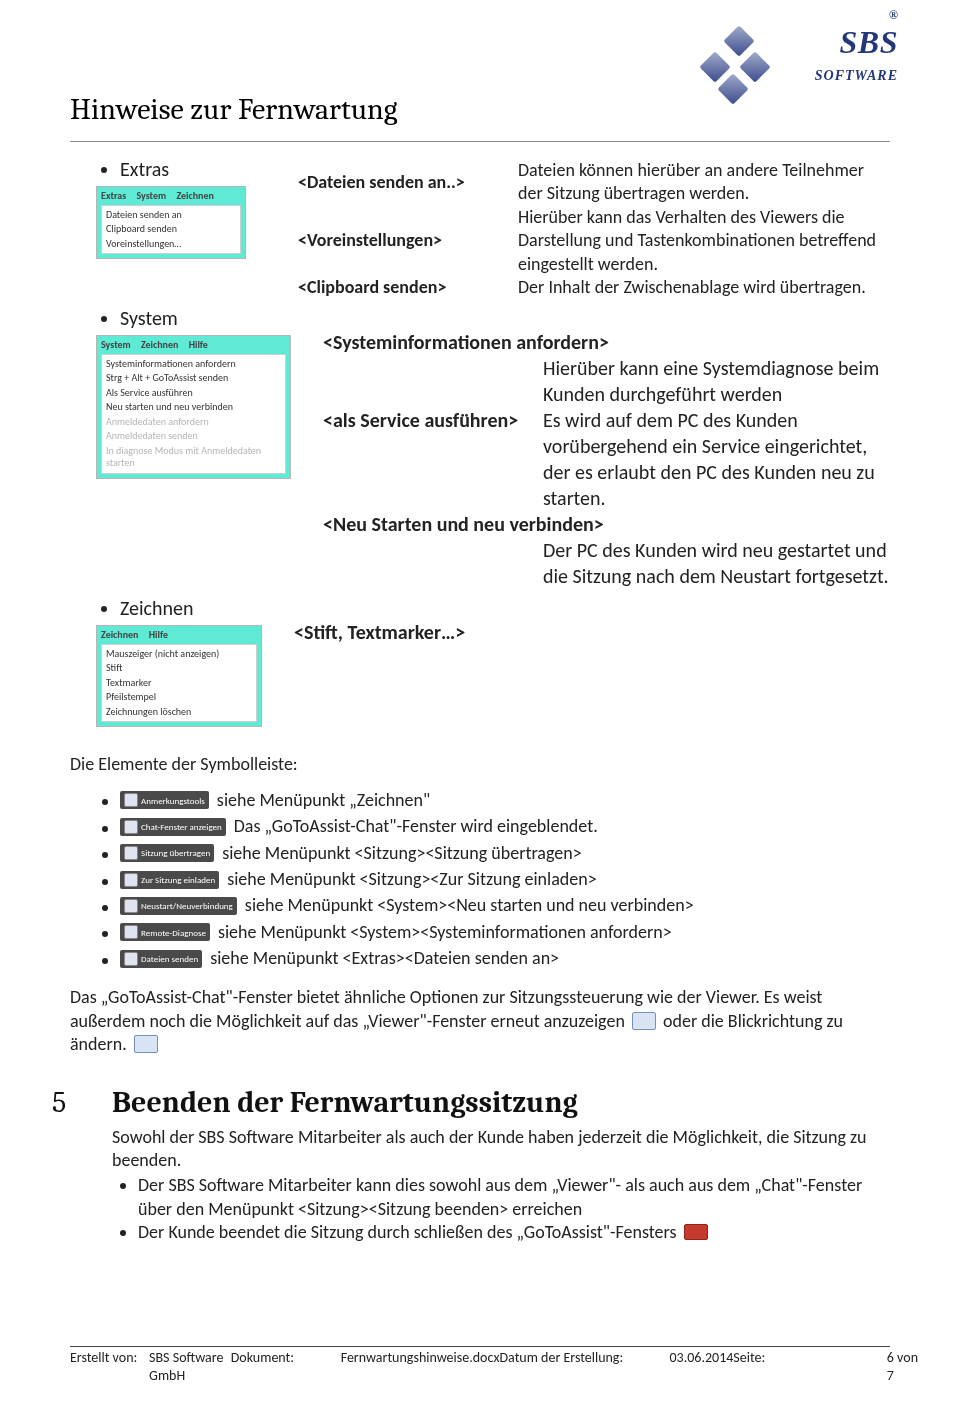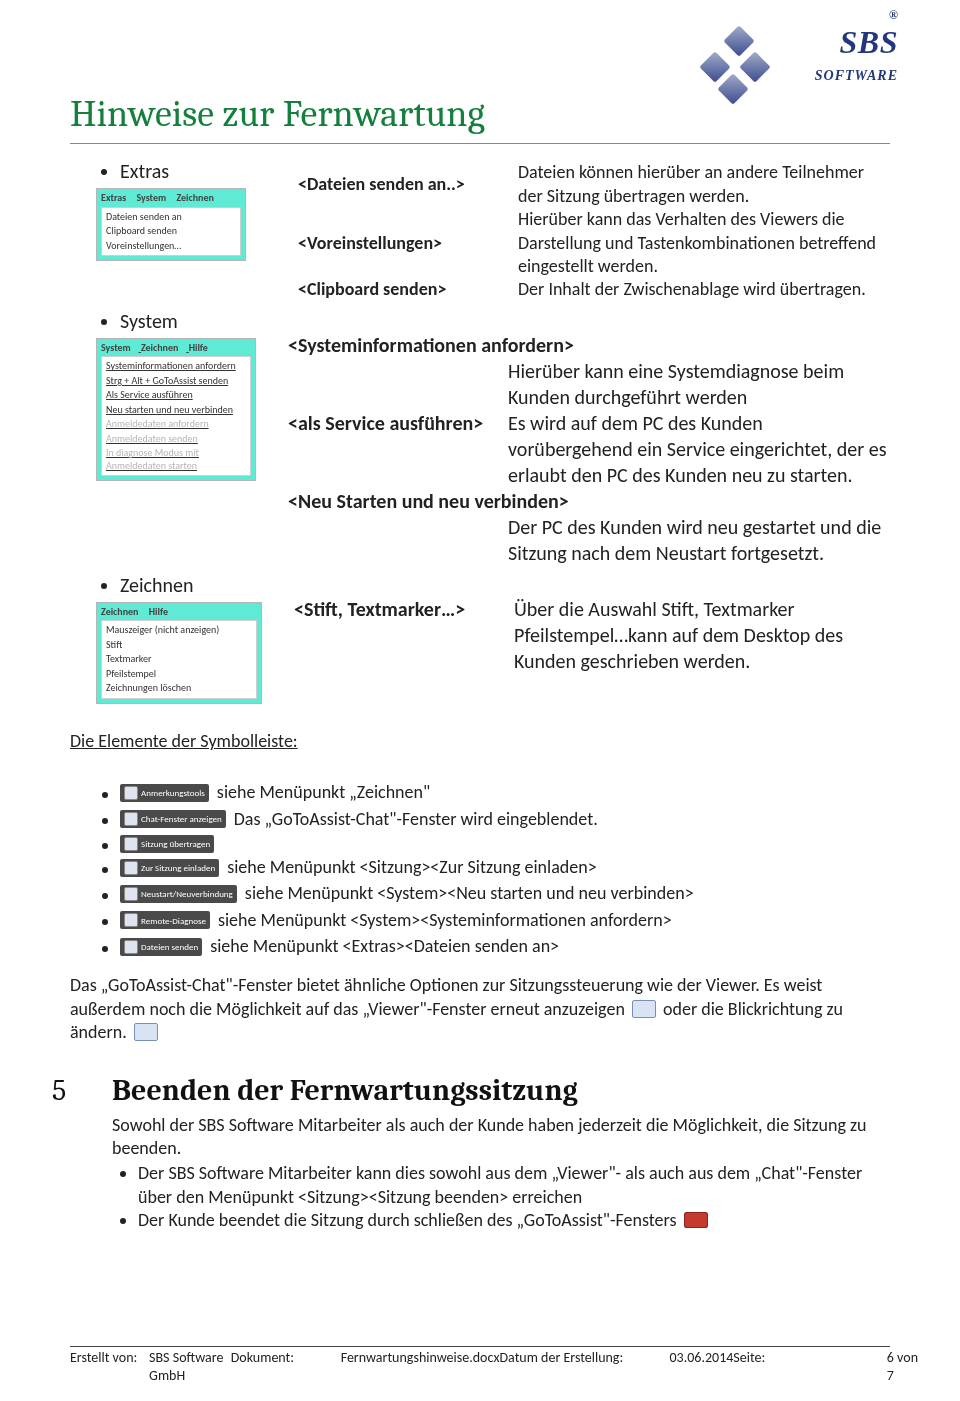--- a/index.html
+++ b/index.html
@@ -64,25 +64,25 @@
     border-radius: 2px;
   }
   .lc1 { top: 0; left: 28px; }
   .lc2 { top: 26px; left: 4px; }
   .lc3 { top: 26px; left: 44px; }
   .lc4 { top: 48px; left: 22px; }
 
   h1.title {
     font-family: "Cambria","Times New Roman",serif;
     font-weight: 400;
-    font-size: 38px;
-    color: #15803d;
+    font-size: 30px;
+    color: #000000;
     margin: 66px 0 0 0;
     border-bottom: 1px solid #888;
-    padding-bottom: 4px;
+    padding-bottom: 12px;
   }
 
   ul.top-list {
     list-style: disc;
     margin: 14px 0 0 0;
     padding-left: 50px;
   }
   ul.top-list > li {
     font-size: 20px;
     margin-bottom: 2px;
@@ -151,24 +151,23 @@
     align-items: flex-start;
   }
   .def-block .tag-line .dt {
     flex: 0 0 220px;
     font-weight: 700;
   }
   .def-block .tag-line .dd { flex: 1 1 auto; }
 
   
   .underline-h {
-    text-decoration: underline;
     font-size: 18px;
     margin-top: 26px;
-    margin-bottom: 28px;
+    margin-bottom: 12px;
   }
   ul.tb-list {
     list-style: disc;
     padding-left: 50px;
     margin: 0;
   }
   ul.tb-list li {
     display: list-item;
     margin: 3px 0;
   }
@@ -298,21 +297,21 @@
         <div class="def-row">
           <div class="tag">&lt;Clipboard senden&gt;</div>
           <div class="desc">Der Inhalt der Zwischenablage wird übertragen.</div>
         </div>
       </div>
     </li>
 
     <li style="margin-top:6px;">
       <span class="li-label">System</span>
       <div style="display:flex; align-items:flex-start;">
-        <div class="menu-img" style="width:160px;text-decoration:underline;">
+        <div class="menu-img" style="width:195px;">
           <span class="mi-tab">System</span>
           <span class="mi-tab">Zeichnen</span>
           <span class="mi-tab">Hilfe</span>
           <div class="mi-body">
             <div class="mi-item">Systeminformationen anfordern</div>
             <div class="mi-item">Strg + Alt + GoToAssist senden</div>
             <div class="mi-item">Als Service ausführen</div>
             <div class="mi-item">Neu starten und neu verbinden</div>
             <div class="mi-item disabled">Anmeldedaten anfordern</div>
             <div class="mi-item disabled">Anmeldedaten senden</div>
@@ -342,21 +341,20 @@
             <div class="mi-item">Mauszeiger (nicht anzeigen)</div>
             <div class="mi-item">Stift</div>
             <div class="mi-item">Textmarker</div>
             <div class="mi-item">Pfeilstempel</div>
             <div class="mi-item">Zeichnungen löschen</div>
           </div>
         </div>
         <div class="def-block" style="margin-left:32px; flex:1; margin-top:-2px;">
           <div class="tag-line">
             <div class="dt">&lt;Stift, Textmarker…&gt;</div>
-            <div class="dd">Über die Auswahl Stift, Textmarker Pfeilstempel…kann auf dem Desktop des Kunden geschrieben werden.</div>
           </div>
         </div>
       </div>
     </li>
   </ul>
 
   <div class="underline-h">Die Elemente der Symbolleiste:</div>
   <ul class="tb-list">
     <li>
         <div class="tb-row">
@@ -375,20 +373,21 @@
           </span>
           <span class="tb-desc">Das „GoToAssist-Chat"-Fenster wird eingeblendet.</span>
         </div>
       </li>
     <li>
         <div class="tb-row">
           <span class="tb-btn">
             <span class="sq"></span>
             <span>Sitzung übertragen</span>
           </span>
+          <span class="tb-desc">siehe Menüpunkt &lt;Sitzung&gt;&lt;Sitzung übertragen&gt;</span>
         </div>
       </li>
     <li>
         <div class="tb-row">
           <span class="tb-btn">
             <span class="sq"></span>
             <span>Zur Sitzung einladen</span>
           </span>
           <span class="tb-desc">siehe Menüpunkt &lt;Sitzung&gt;&lt;Zur Sitzung einladen&gt;</span>
         </div>

